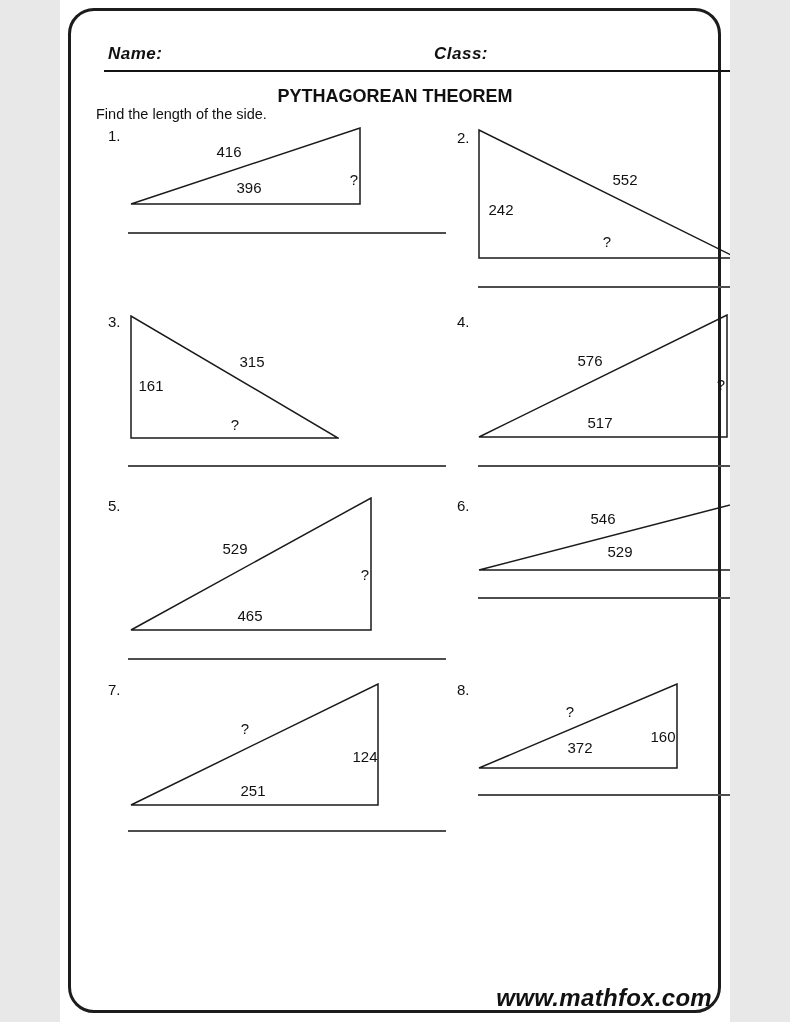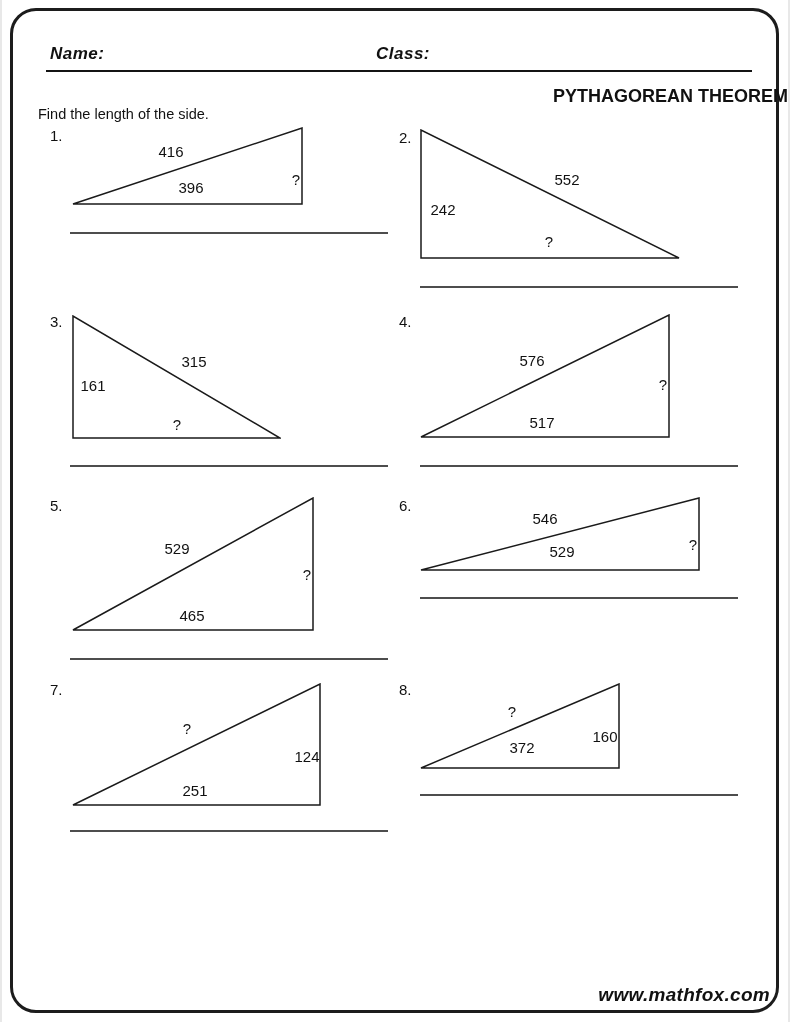--- a/index.html
+++ b/index.html
@@ -1,19 +1,19 @@
 <!DOCTYPE html>
 <html><head>
 <meta charset="utf-8">
 <style>
   * { margin: 0; padding: 0; box-sizing: border-box; }
   html, body { background: #e8e8e8; }
   .page {
     position: relative;
-    width: 786px;
+    width: 670px;
     height: 1022px;
     background: #ffffff;
     font-family: "Liberation Sans", sans-serif;
     color: #111;
     overflow: hidden;
     margin: 0 auto;
   }
   .border-frame {
     position: absolute;
     left: 8px; top: 8px; right: 9px; bottom: 9px;
@@ -34,21 +34,21 @@
   .header-line {
     position: absolute;
     left: 44px; top: 70px;
     width: 706px; height: 2px;
     background: #141414;
   }
   .title {
     position: absolute;
     left: 0; top: 86px;
     width: 100%;
-    text-align: right;
+    text-align: center;
     font-size: 18px;
     font-weight: bold;
     letter-spacing: 0px;
   }
   .instruction {
     position: absolute;
     left: 36px; top: 106px;
     font-size: 14.5px;
   }
   .pnum {
@@ -69,21 +69,21 @@
     text-anchor: middle;
   }
   .answer-line {
     position: absolute;
     width: 318px; height: 2px;
     background: #4d4d4d;
   }
   .footer {
     position: absolute;
     top: 984px; right: 18px;
-    font-size: 19px;
+    font-size: 24px;
     font-weight: bold;
     font-style: italic;
     letter-spacing: 0.3px;
   }
   
   .n1 { left: 48px;  top: 127px; }
   .n2 { left: 397px; top: 129px; }
   .n3 { left: 48px;  top: 313px; }
   .n4 { left: 397px; top: 313px; }
   .n5 { left: 48px;  top: 497px; }

